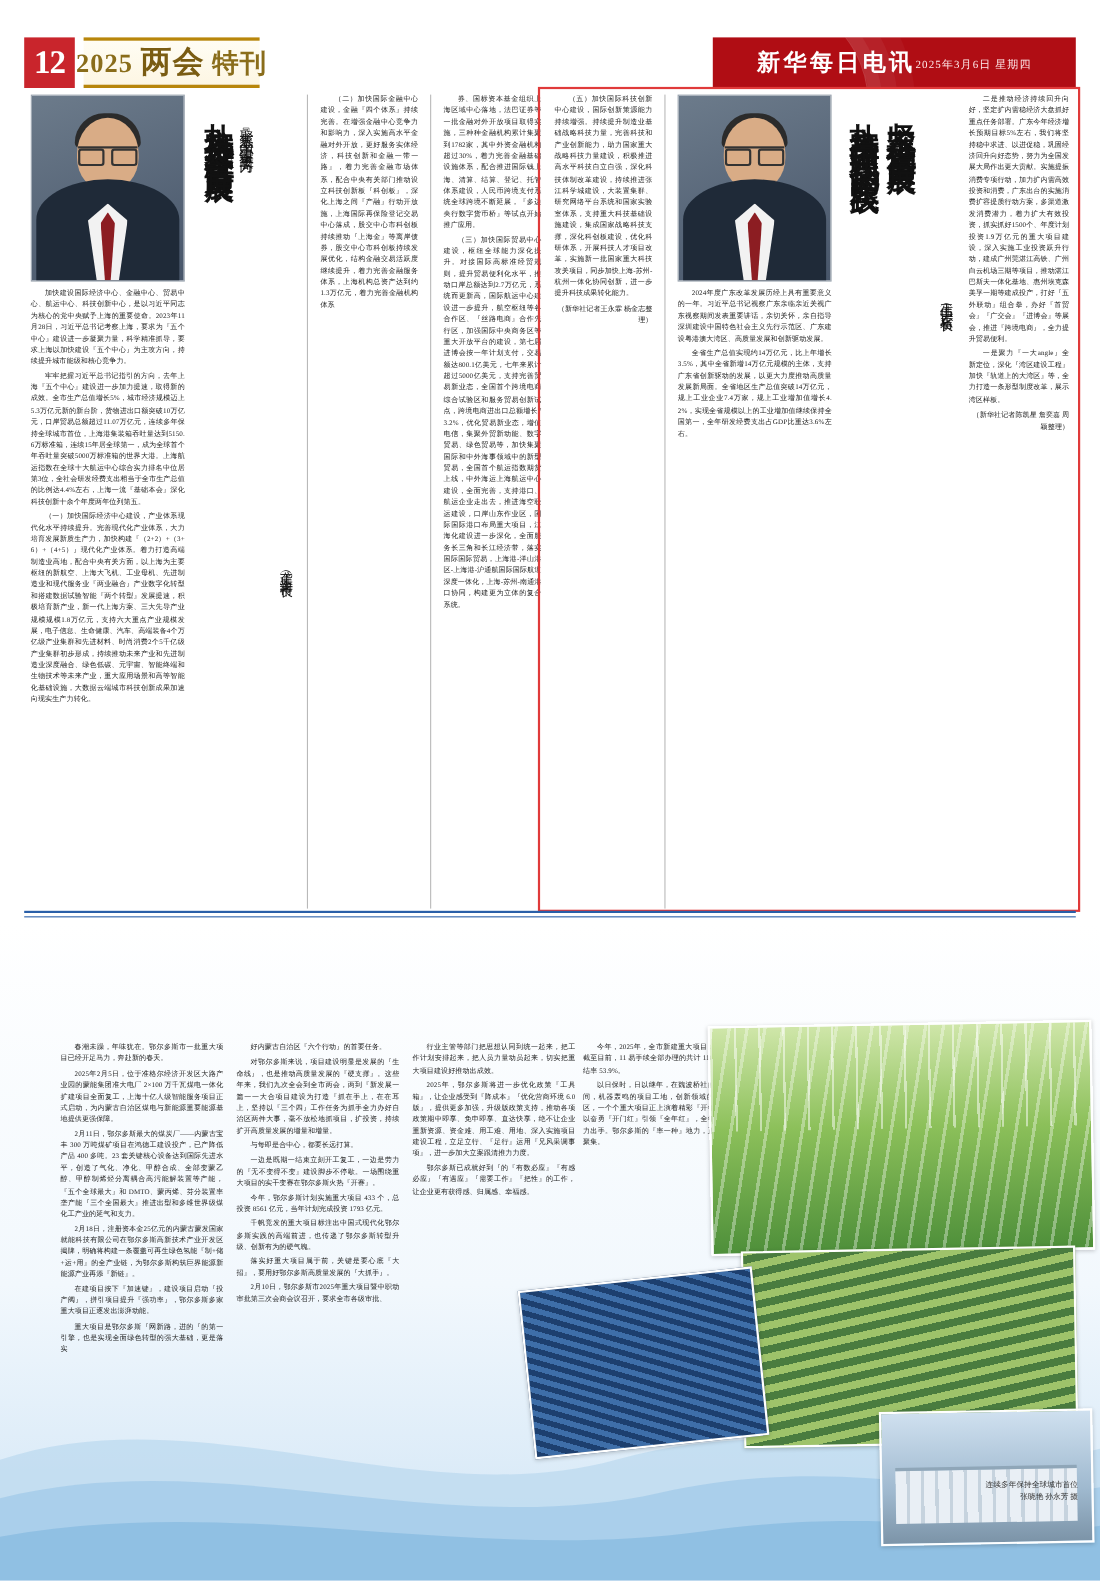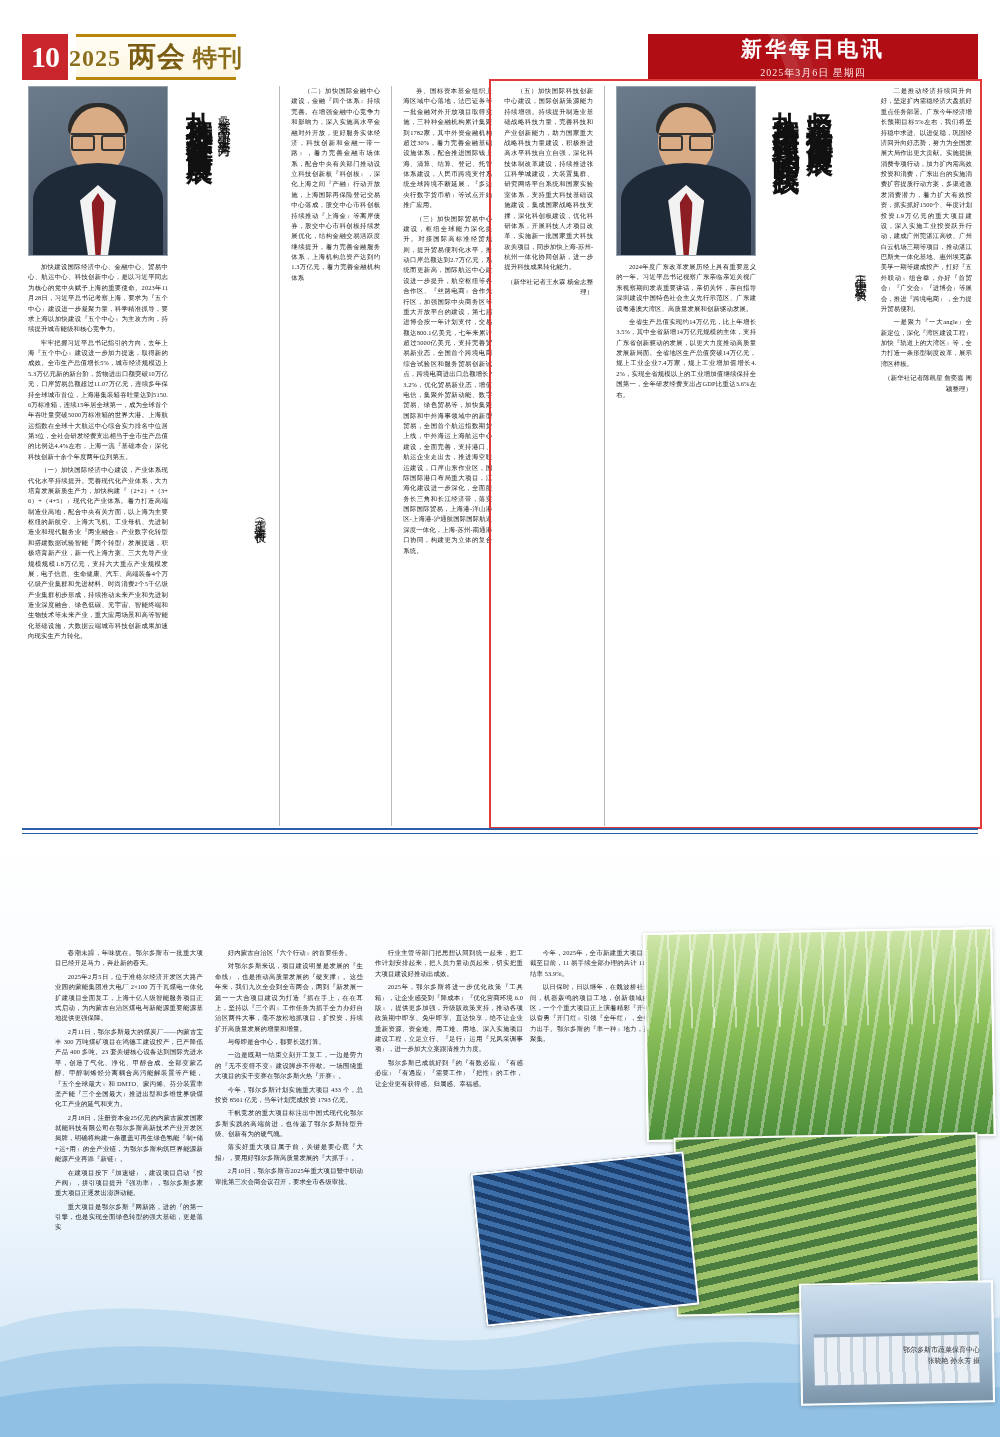--- a/index.html
+++ b/index.html
@@ -30,39 +30,39 @@
     font-size: 30px; font-weight: bold;
     display: flex; align-items: center; justify-content: center;
     letter-spacing: -1px;
   }
   .masthead-title-box {
     margin-left: 8px;
     flex: 0 0 auto;
     width: 160px;
     border-top: 3px solid #b8860b;
     border-bottom: 3px solid #b8860b;
-    display: flex; align-items: center; justify-content: center;
+    display: flex; justify-content: center;
     background: linear-gradient(#fffdf4, #fdf6e3);
   }
   .masthead-title {
     font-size: 24px; font-weight: bold;
     color: #8a6d1b;
     letter-spacing: 1px;
     white-space: nowrap;
   }
   .masthead-title .big {
     font-size: 28px;
     color: #7a5c12;
   }
   .masthead-spacer { flex: 1 1 auto; }
   .masthead-right {
     width: 330px;
     background: #b00d14;
     position: relative;
-    display: flex; flex-direction: column;
+    display: flex; flex-direction: row;
     align-items: center; justify-content: center;
     overflow: hidden;
   }
   .masthead-right::before {
     content: "";
     position: absolute; left: -60px; top: -40px;
     width: 200px; height: 200px;
     border-radius: 50%;
     border: 1px solid rgba(255,255,255,0.18);
     box-shadow: 0 0 0 12px rgba(255,255,255,0.06),
@@ -292,21 +292,21 @@
   .photo-caption {
     position: absolute;
     left: 690px; top: 505px; width: 290px;
     font-size: 7px; color: #333; text-align: right; line-height: 1.5;
   }
 </style>
 </head>
 <body>
 
 <div class="masthead">
-  <div class="page-number">10</div>
+  <div class="page-number">12</div>
   <div class="masthead-title-box">
     <span class="masthead-title">
       <span>2025</span>
       <span class="big">两会</span>
       <span>特刊</span>
     </span>
   </div>
   <div class="masthead-spacer"></div>
   <div class="masthead-right">
     <div class="paper-name">新华每日电讯</div>
@@ -455,16 +455,16 @@
   </div>
 
   <div class="photo-cluster">
     <div class="ph ph-green"></div>
     <div class="ph ph-rows"></div>
     <div class="ph ph-solar"></div>
     <div class="ph ph-factory"></div>
   </div>
 
   <div class="photo-caption">
-    <div>鄂尔多斯市蔬菜保育中心</div>
+    <div>连续多年保持全球城市首位</div>
     <div>张晓艳  孙永芳  摄</div>
   </div>
 </div>
 
 </body></html>

